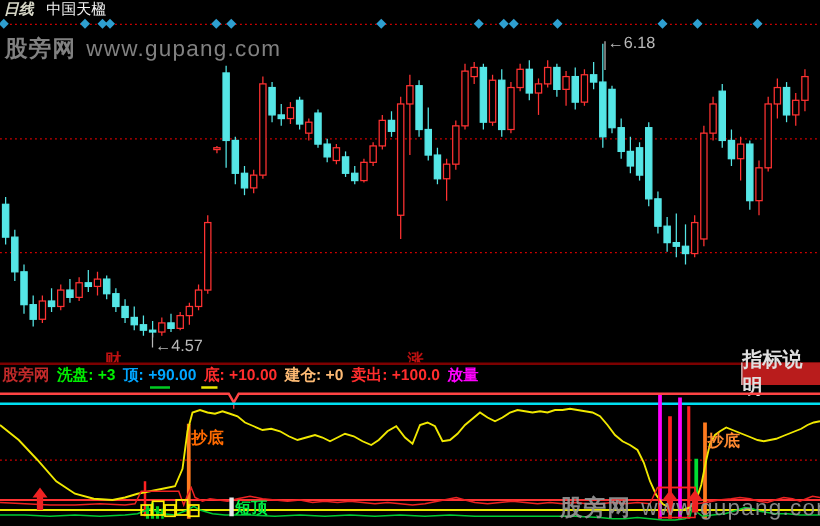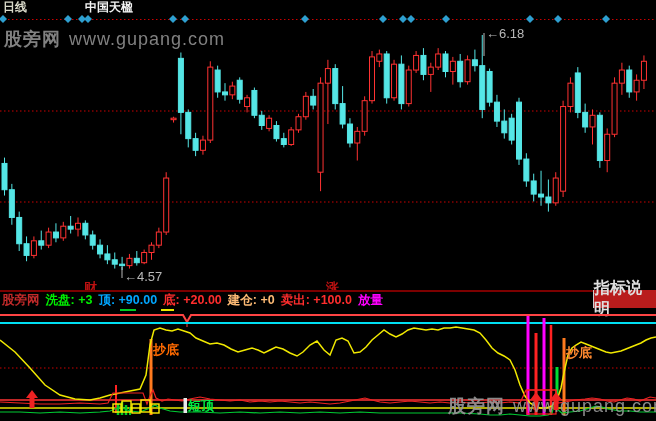--- a/index.html
+++ b/index.html
@@ -1,21 +1,21 @@
 <!DOCTYPE html>
 <html><head>
 <meta charset="utf-8">
 <style>
   html,body{margin:0;padding:0;background:#000;}
   .screen{position:relative;width:656px;height:421px;background:#000;overflow:hidden;
           font-family:"Liberation Sans","DejaVu Sans",sans-serif;}
   .titlebar{position:absolute;left:0;top:0;width:100%;height:15px;display:flex;gap:10px;
             align-items:center;padding-left:3px;box-sizing:border-box;}
-  .titlebar .period{color:#d8d8c8;font-size:12px;font-weight:bold;}
-  .titlebar .stock{color:#f2f2f2;font-size:12px;font-weight:bold;margin-left:48px;}
+  .titlebar .period{color:#d8d8c8;font-size:12px;font-weight:bold;font-style:italic;}
+  .titlebar .stock{color:#f2f2f2;font-size:12px;font-weight:normal;}
   svg{position:absolute;left:0;display:block;}
   #chart-svg{top:0;}
   #panel-svg{top:308px;}
   .wm{position:absolute;color:#8f8f8f;font-size:18px;letter-spacing:1px;opacity:.9;
       white-space:nowrap;pointer-events:none;}
   .wm .site{font-weight:bold;margin-right:8px;}
   #wm-top{left:4px;top:27px;}
   #wm-bottom{left:448px;top:394px;color:#989898;}
   .ind-header{position:absolute;left:0;top:290px;width:100%;height:18px;
               border-top:2px solid #7c0000;box-sizing:border-box;
@@ -241,21 +241,21 @@
     </svg>
 
   <div class="wm" id="wm-top">
     <span class="site">股旁网</span><span>www.gupang.com</span>
   </div>
 
   <div class="ind-header" id="ind-header">
       <span class="ind-item" style="color: rgb(194, 42, 42);">股旁网</span>
       <span class="ind-item" style="color: rgb(0, 238, 0);">洗盘: +3</span>
       <span class="ind-item" style="color: rgb(0, 166, 255);">顶: +90.00</span>
-      <span class="ind-item" style="color: rgb(255, 45, 45);">底: +20.00</span>
+      <span class="ind-item" style="color: rgb(255, 45, 45);">底: +10.00</span>
       <span class="ind-item" style="color: #fdba74;">建仓: +0</span>
       <span class="ind-item" style="color: rgb(255, 45, 45);">卖出: +100.0</span>
       <span class="ind-item" style="color: rgb(255, 0, 255);">放量</span>
     </div>
 
   <div class="help-btn">指标说明</div>
 
   <svg id="panel-svg" width="656" height="113" viewBox="0 0 656 113">
       <path d="M0 7 L183 7 L187 14 L191 7 L656 7" stroke="#ff4444" stroke-width="2" fill="none"></path>
       <line x1="187" y1="14" x2="187" y2="19" stroke="#ff4444" stroke-width="1"></line>

